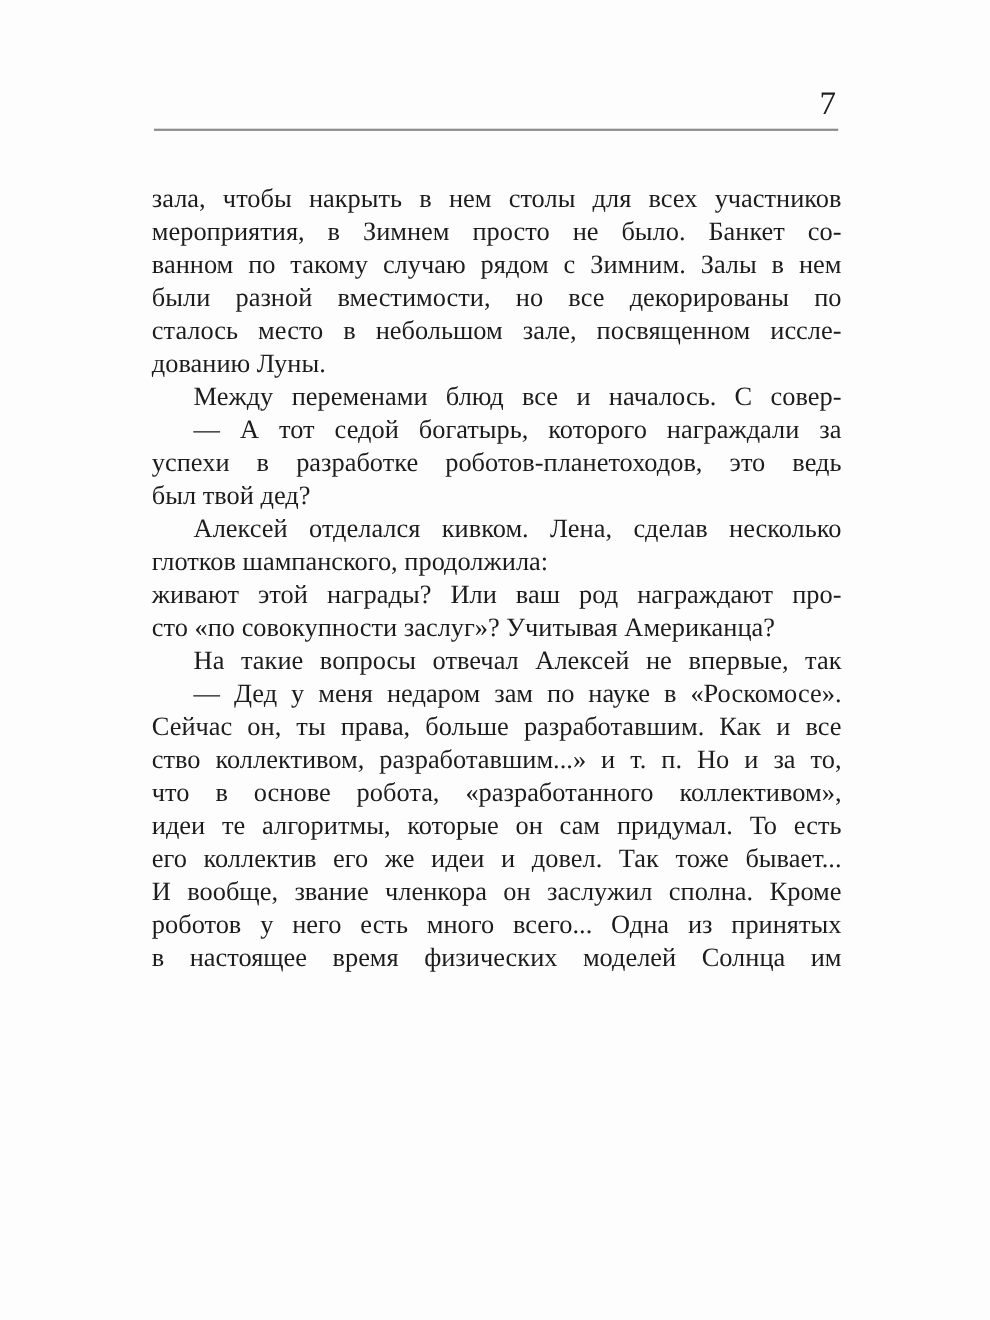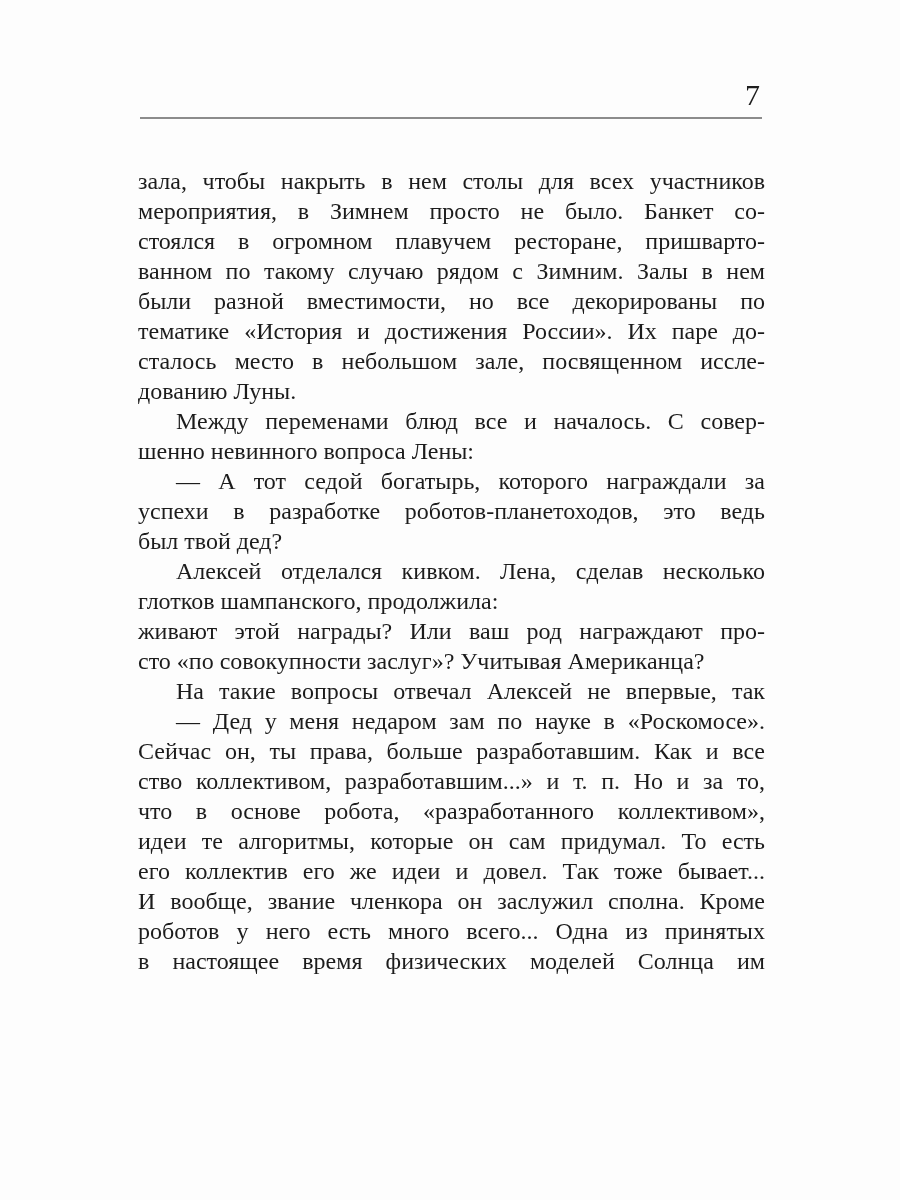--- a/index.html
+++ b/index.html
@@ -68,30 +68,27 @@
 </head>
 <body>
 
 <div class="page">
   <div class="page-number">7</div>
   <div class="header-rule"></div>
   <div class="text-block">
       <div class="paragraph">
         <div class="line">зала, чтобы накрыть в нем столы для всех участников</div>
         <div class="line">мероприятия, в Зимнем просто не было. Банкет со-</div>
-        <div class="line">стоялся в огромном плавучем ресторане, пришварто-</div>
         <div class="line">ванном по такому случаю рядом с Зимним. Залы в нем</div>
         <div class="line">были разной вместимости, но все декорированы по</div>
-        <div class="line">тематике «История и достижения России». Их паре до-</div>
         <div class="line">сталось место в небольшом зале, посвященном иссле-</div>
         <div class="line para-end">дованию Луны.</div>
       </div>
       <div class="paragraph">
         <div class="line indent">Между переменами блюд все и началось. С совер-</div>
-        <div class="line para-end">шенно невинного вопроса Лены:</div>
       </div>
       <div class="paragraph">
         <div class="line indent">— А тот седой богатырь, которого награждали за</div>
         <div class="line">успехи в разработке роботов-планетоходов, это ведь</div>
         <div class="line para-end">был твой дед?</div>
       </div>
       <div class="paragraph">
         <div class="line indent">Алексей отделался кивком. Лена, сделав несколько</div>
         <div class="line para-end">глотков шампанского, продолжила:</div>
       </div>

